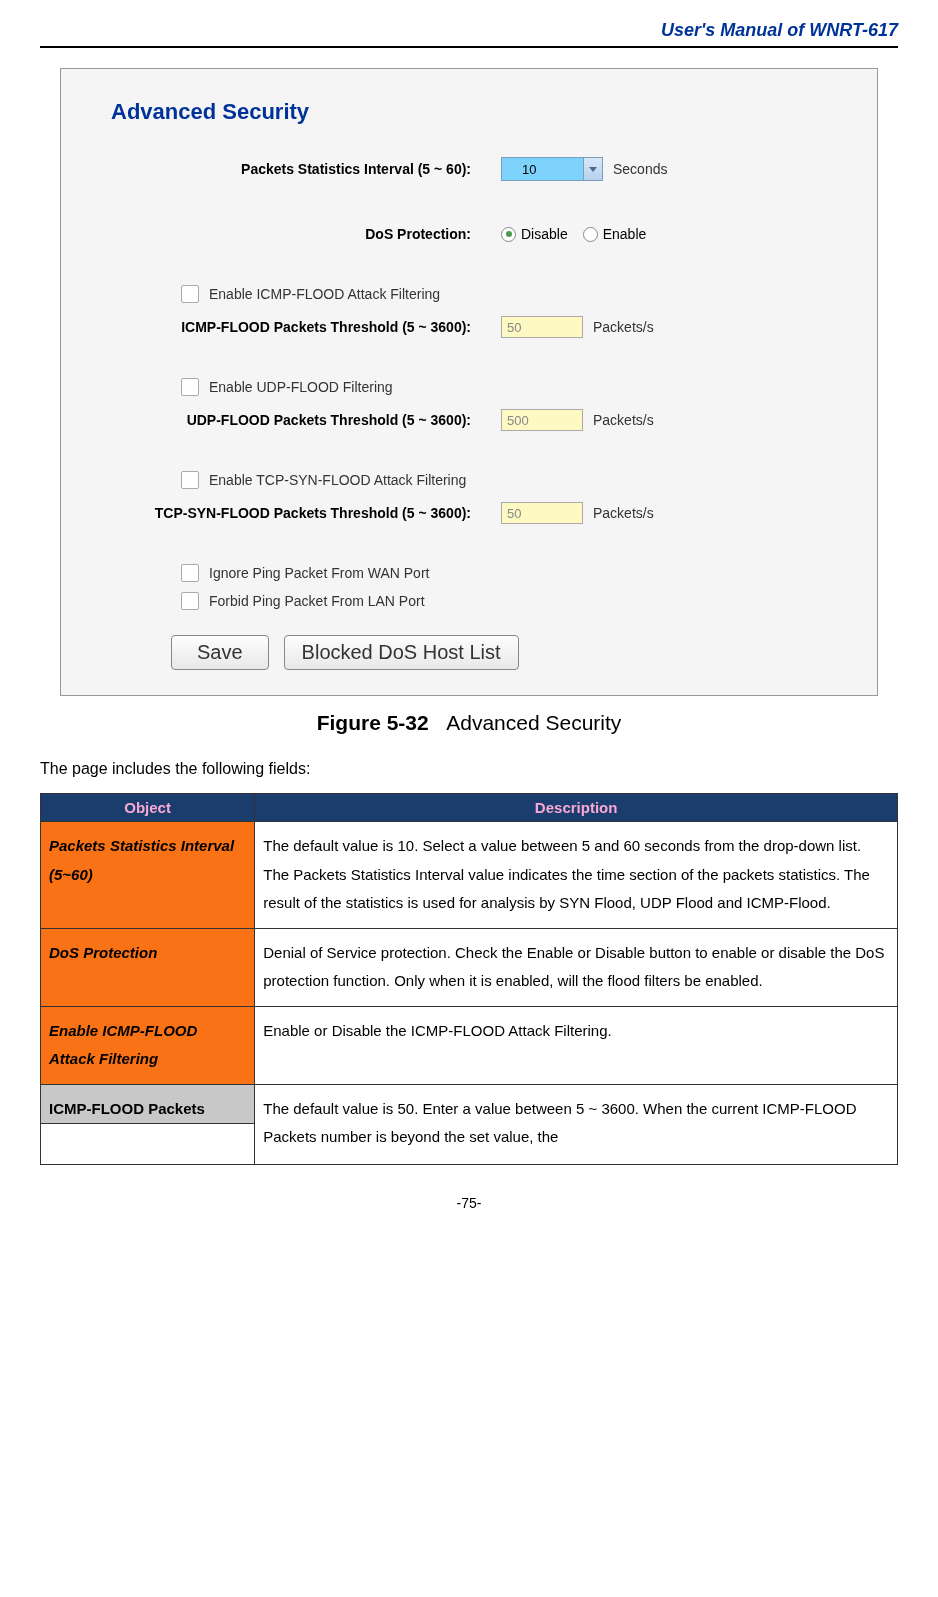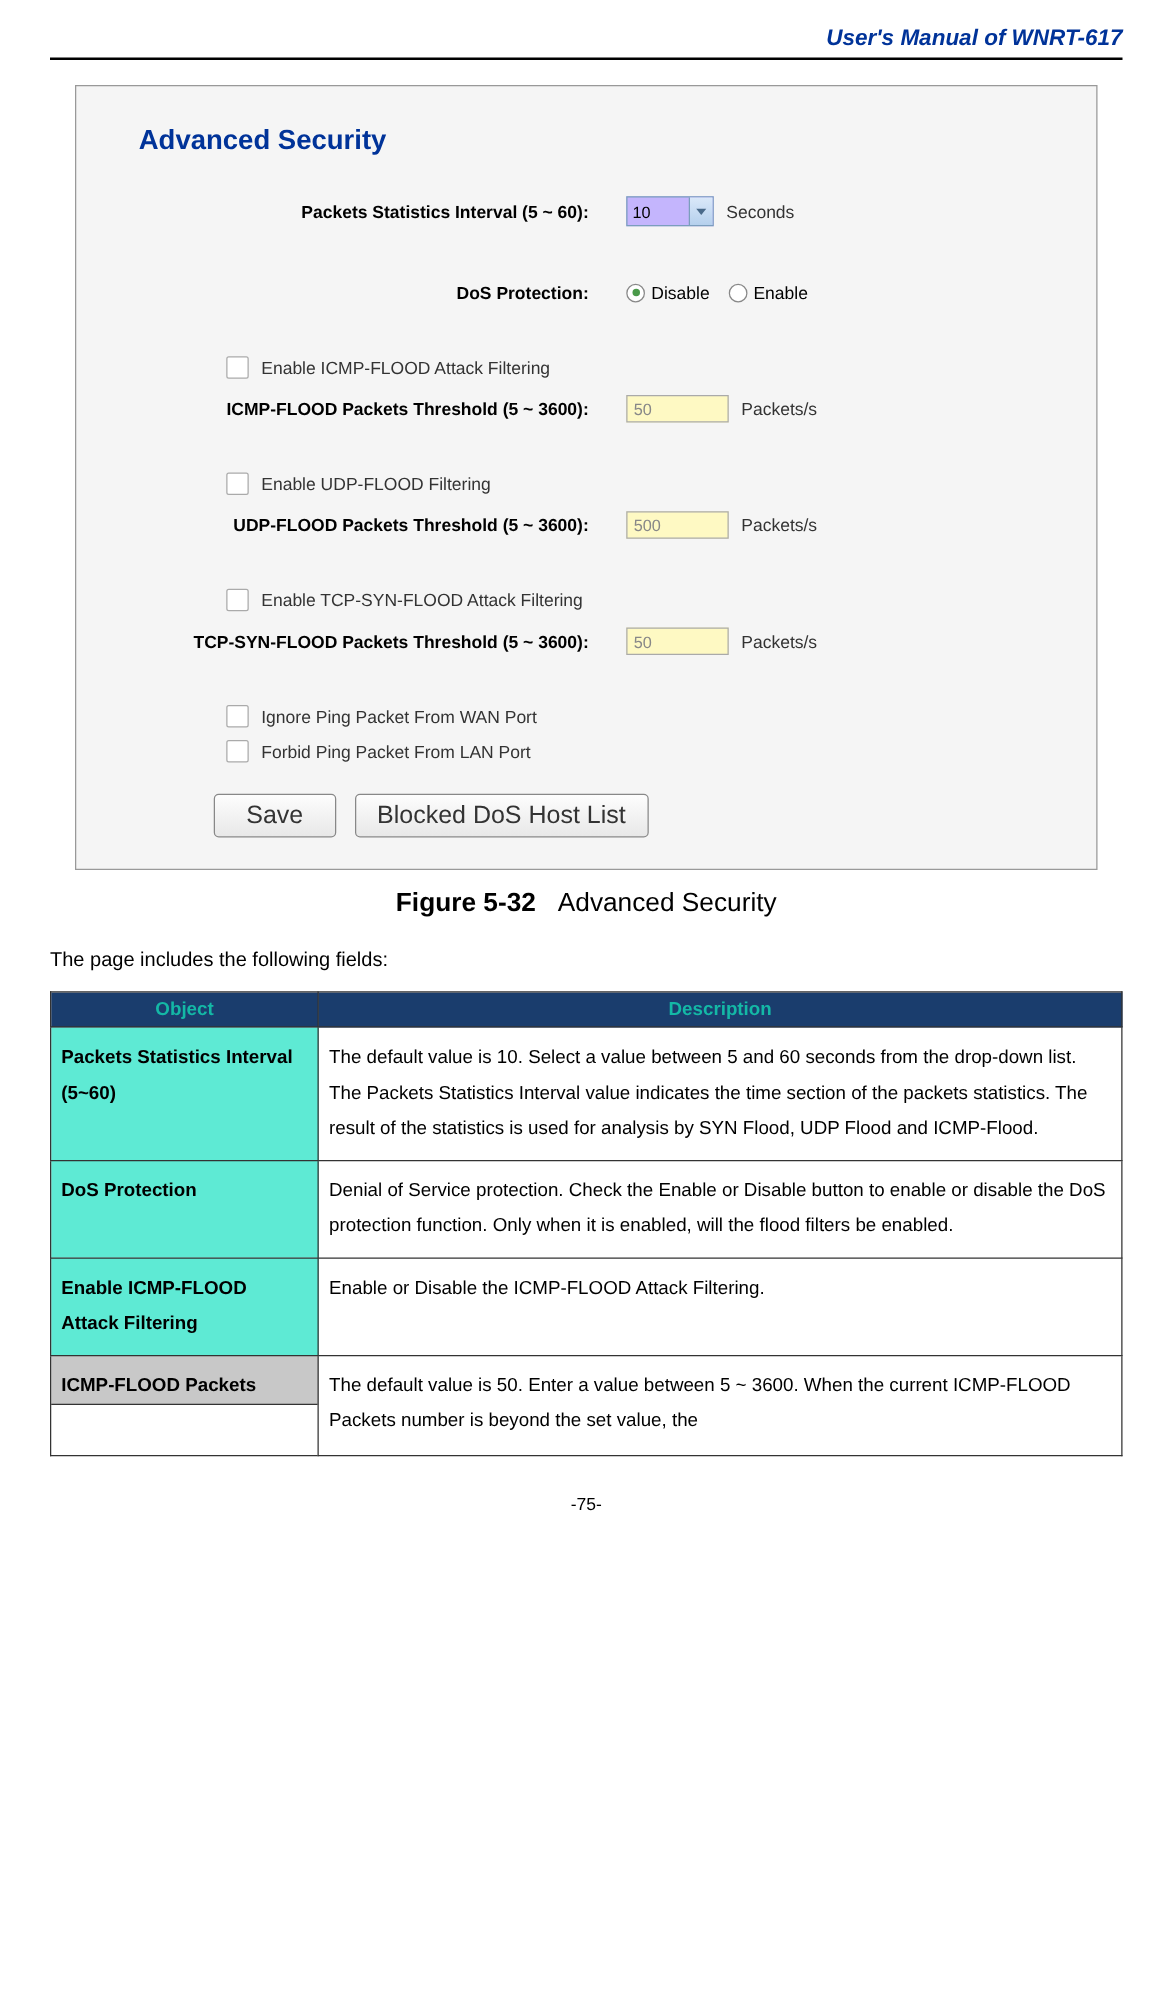--- a/index.html
+++ b/index.html
@@ -66,24 +66,24 @@
       border-radius: 2px;
     }
     .checkbox-label {
       font-size: 14px;
       color: #333;
     }
     .dropdown {
       width: 60px;
       height: 22px;
       border: 1px solid #7b9ebd;
-      background: #c4b5fd;
-      display: flex;
-      align-items: center;
-      padding: 0 4px;
+      background: #7dd3fc;
+      display: flex;
+      align-items: center;
+      padding: 0 20px;
       font-size: 13px;
       position: relative;
       box-sizing: content-box;
     }
     .dropdown-arrow {
       position: absolute;
       right: 0;
       top: 0;
       bottom: 0;
       width: 18px;
@@ -171,37 +171,38 @@
     .body-text {
       font-size: 16px;
       margin-bottom: 15px;
     }
     table.fields {
       width: 100%;
       border-collapse: collapse;
     }
     table.fields th {
       background: #1a3d6d;
-      color: #14b8a6;
+      color: #f9a8d4;
       font-weight: bold;
       padding: 5px;
       border: 1px solid #333;
       font-size: 15px;
     }
     table.fields td {
       border: 1px solid #333;
       padding: 10px 8px;
       font-size: 15px;
       vertical-align: top;
       line-height: 1.9;
     }
     table.fields td.obj {
-      background: #5eead4;
+      background: #f97316;
       font-weight: bold;
       width: 25%;
+      font-style: italic;
     }
     table.fields td.obj-partial {
       background: #c8c8c8;
       font-weight: bold;
       width: 25%;
       border-bottom: none;
       padding-bottom: 0;
     }
     .page-number {
       text-align: center;

